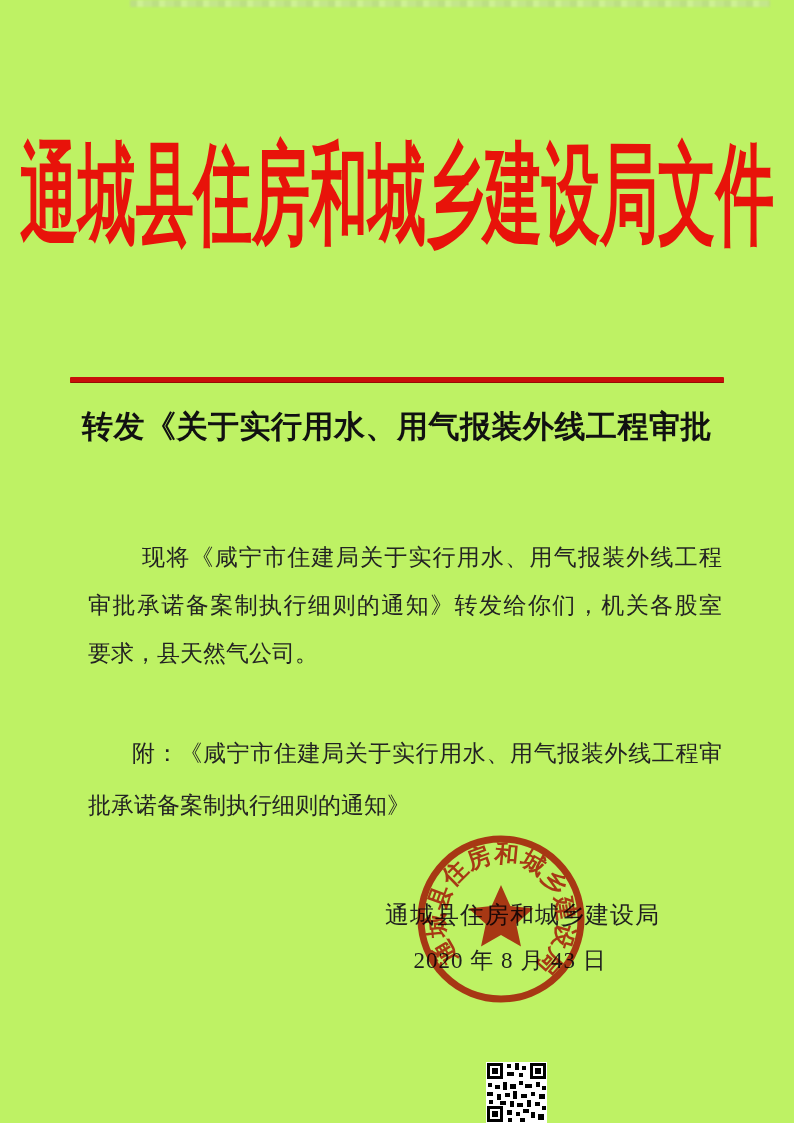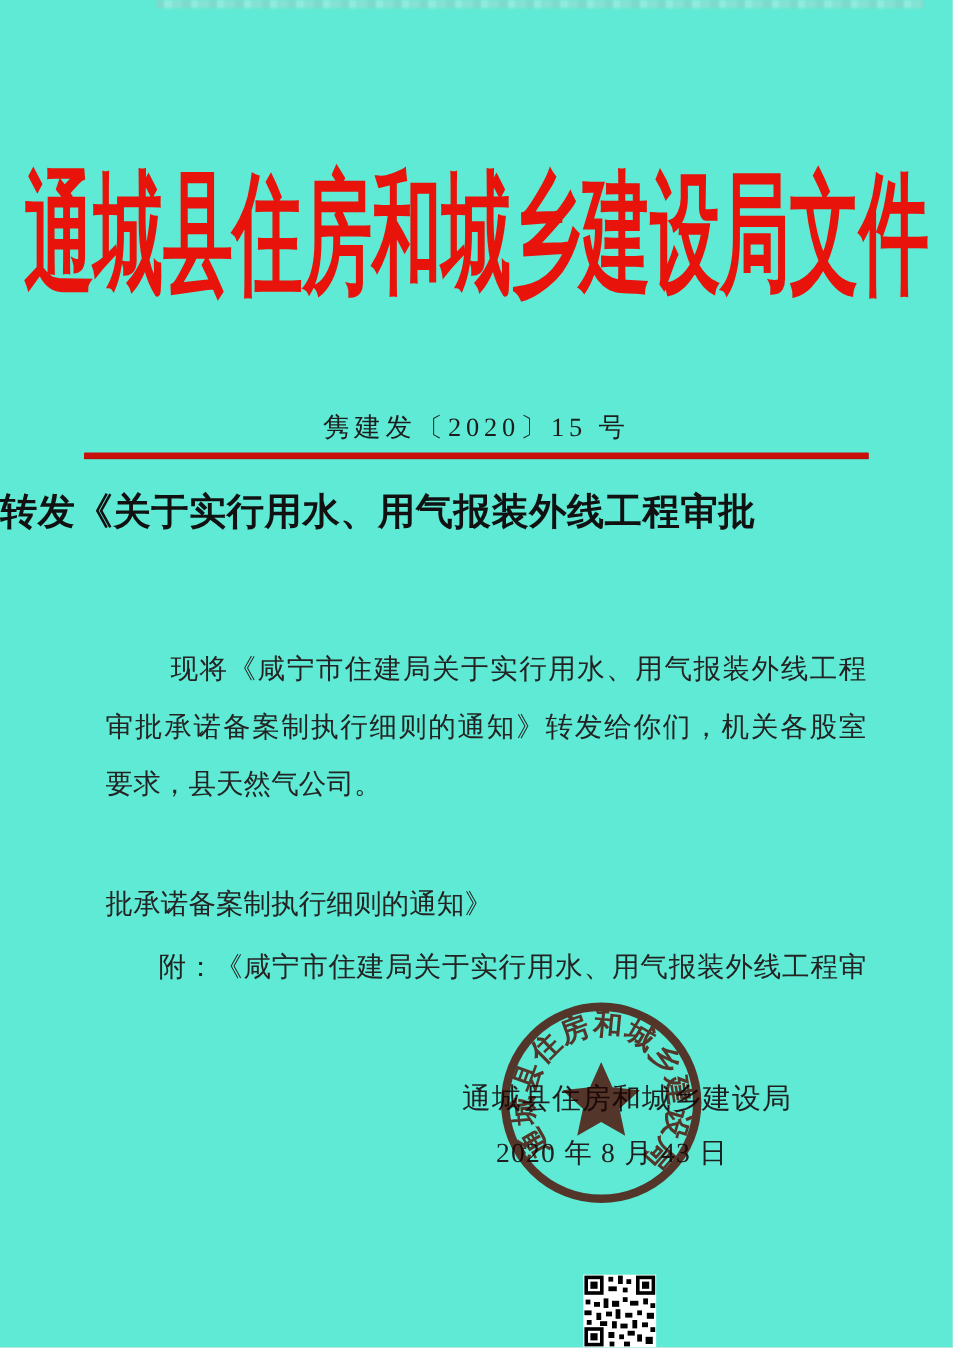--- a/index.html
+++ b/index.html
@@ -1,20 +1,20 @@
 <!DOCTYPE html>
 <html><head>
 <meta charset="utf-8">
 <style>
   html,body{margin:0;padding:0;background:#e9e9e9;}
   .page{
     position:relative;
     width:794px;height:1123px;
     margin:0 auto;
-    background:#5eead4;
+    background:#bef264;
     overflow:hidden;
     font-family:"Liberation Serif","DejaVu Serif",serif;
     color:#262626;
   }
   
   .scan-noise-top{
     position:absolute;top:0;left:130px;width:640px;height:7px;
     background:repeating-linear-gradient(90deg,#b9bcbe 0 7px,#eceeee 7px 13px,#cfd2d3 13px 22px);
     opacity:.35;filter:blur(1px);
   }
@@ -30,20 +30,21 @@
     position:absolute;top:341px;left:0;right:0;
     text-align:center;
     font-size:22px;letter-spacing:4px;color:#1d1d1d;
   }
   .red-divider{
     position:absolute;top:377px;left:70px;width:654px;height:5px;
     border-radius:1px;
   }
   .doc-title{
     position:absolute;top:404px;left:0;right:0;
+    text-align:center;
     font-size:31px;font-weight:bold;color:#111;
     line-height:46px;letter-spacing:0.5px;
   }
   .body-text{
     position:absolute;top:534px;left:88px;width:634px;
     font-size:23px;color:#232323;
     line-height:48px;
   }
   .body-text .line, .attachment .line{
     text-align:justify;
@@ -84,37 +85,36 @@
 </style>
 </head>
 <body>
 
 <div class="page">
 
   <div class="scan-noise-top"></div>
 
   <div class="org-header" style="color:#e8130a;">通城县住房和城乡建设局文件</div>
 
-  <div class="doc-number">隽建发〔2020〕15 号</div>
 
   <div class="red-divider" style="background:#c8100a;border-bottom:1px solid #970c05;"></div>
 
   <div class="doc-title">
     <div class="title-line">转发《关于实行用水、用气报装外线工程审批</div>
   </div>
 
   <div class="body-text">
     <div class="line stretch indent2">现将《咸宁市住建局关于实行用水、用气报装外线工程</div>
     <div class="line stretch">审批承诺备案制执行细则的通知》转发给你们，机关各股室</div>
     <div class="line">要求，县天然气公司。</div>
   </div>
 
   <div class="attachment">
+    <div class="line stretch indent2">附：《咸宁市住建局关于实行用水、用气报装外线工程审</div>
     <div class="line">批承诺备案制执行细则的通知》</div>
-    <div class="line stretch indent2">附：《咸宁市住建局关于实行用水、用气报装外线工程审</div>
   </div>
 
   <div class="sig-org">通城县住房和城乡建设局</div>
   <div class="sig-date">2020 年 8 月 43 日</div>
 
   <svg class="seal" viewBox="0 0 176 176">
     <circle cx="88" cy="88" r="80" fill="none" stroke="#dc2014" stroke-width="7"></circle>
     <polygon fill="#dc2014" points="88,54 97.4,75.1 120.3,77.5 103.2,92.9 108,115.5 88,104 68,115.5 72.8,92.9 55.7,77.5 78.6,75.1"></polygon>
     <defs>
       <path id="sealArc" d="M 47.7 128.3 A 57 57 0 1 1 128.3 128.3" fill="none"></path>

